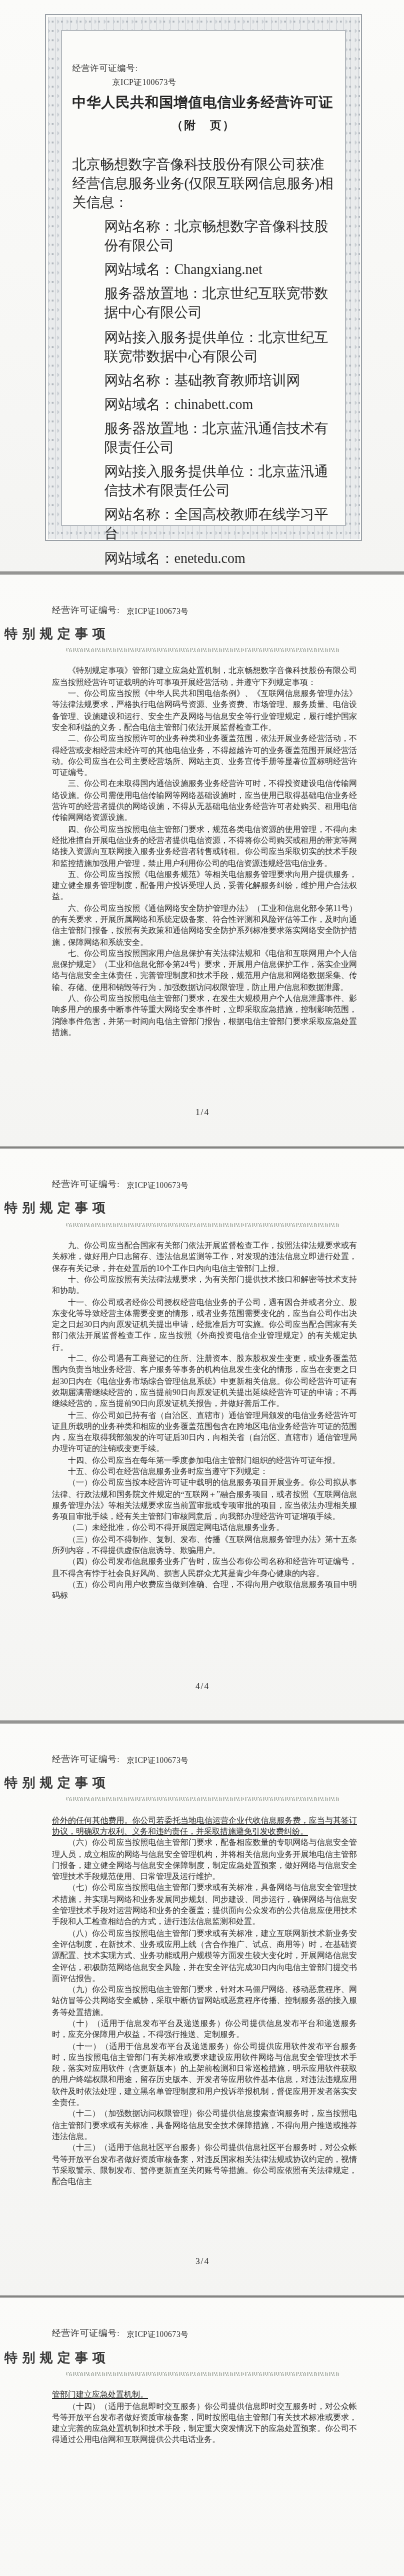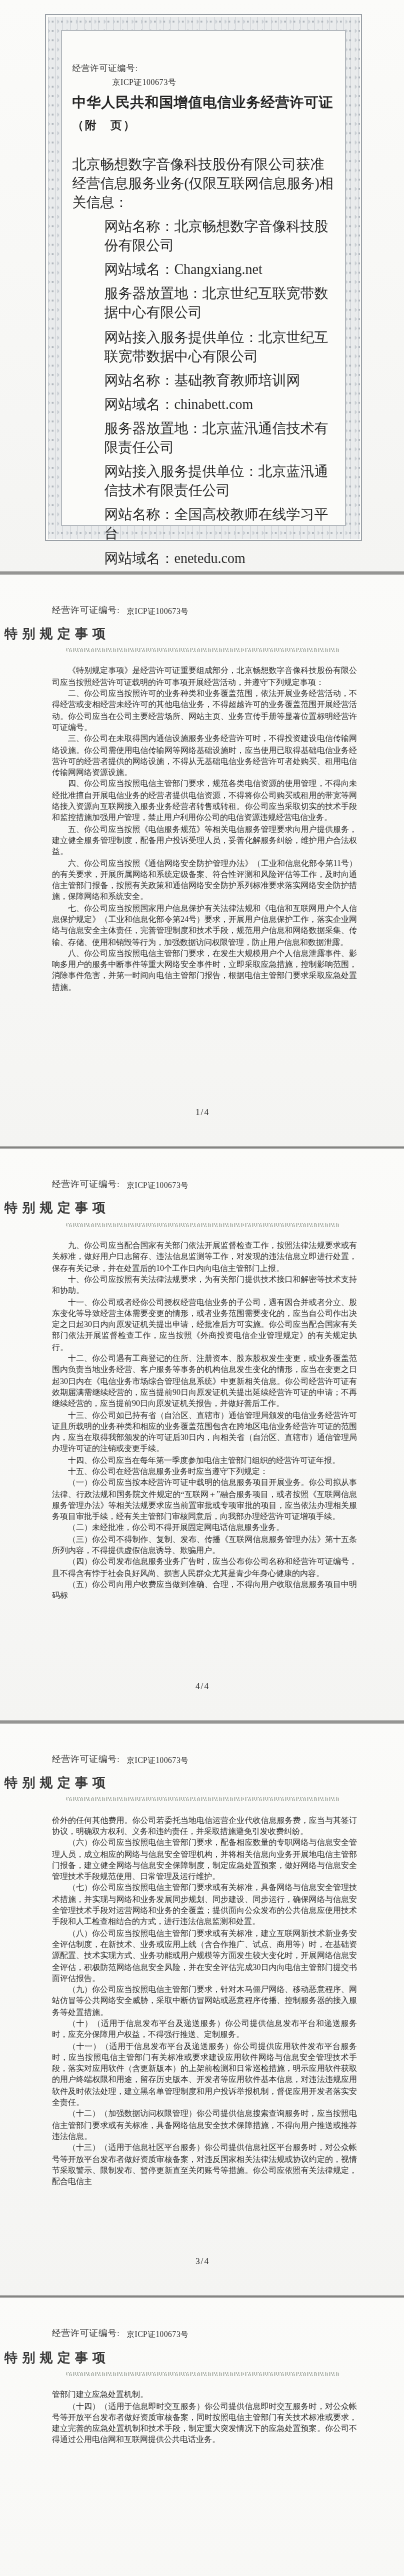--- a/index.html
+++ b/index.html
@@ -45,37 +45,37 @@
   .cert-inner{
     background:#fbfbf9;
     height:100%;
     box-sizing:border-box;
     border:0.5px solid #b3b8bd;
     padding:15.5px 10.3px 0 10.3px;
   }
   .lic-row{margin-top:16.5px;font-size:8.5px;letter-spacing:0.5px;}
   .lic-num{display:block;margin:1.5px 0 0 40px;font-size:8px;letter-spacing:0.3px;}
   .cert-title{margin:6.2px 0 0;font-size:14px;font-weight:700;letter-spacing:0.5px;}
-  .cert-sub{font-size:11.3px;margin-top:6.2px;font-weight:700;letter-spacing:1.5px;}
+  .cert-sub{text-align:center;font-size:11.3px;margin-top:6.2px;font-weight:700;letter-spacing:1.5px;}
   .cert-body{margin-top:21.6px;font-size:14px;line-height:19px;}
   .cert-intro{margin:0 0 5.2px 0;}
   .cert-item{margin-bottom:5.2px;margin-left:32px;}
 
   
   .pt-header{padding:30px 48px 0 52px;font-size:8.8px;letter-spacing:0.5px;}
   .pt-header .num{font-size:7.7px;margin-left:4.1px;position:relative;top:1px;letter-spacing:0.3px;}
   .sp-title{margin:8.2px 0 0;font-size:13px;font-weight:700;letter-spacing:4.6px;text-indent:4.6px;color:#3a3a3a;}
   .zigzag{
     width:274px;height:4.1px;margin:5.2px auto 0;
     background:repeating-linear-gradient(100deg,#a3a9a1 0 1px,#e2e4e0 1px 2.1px,#a3a9a1 2.1px 2.6px,rgba(0,0,0,0) 2.6px 3.6px);
     opacity:.75;border-radius:1px;
   }
   .pt-body{margin:13.4px 48px 0 52px;font-size:8px;line-height:11.3px;text-align:justify;}
   .pt-body p{margin:0;text-indent:2em;}
-  .pt-body p.cont{text-indent:0;}
+  .pt-body p.cont{text-indent:0;text-decoration:underline;}
   .page-no{position:absolute;bottom:29px;left:0;width:100%;text-align:center;font-size:8.8px;letter-spacing:1px;}
 </style>
 </head>
 <body>
 
 <div class="scan">
 
   <section class="page">
     <div class="cert-frame">
       <div class="cert-band">
@@ -109,21 +109,22 @@
   <div class="sep"></div>
 
   <section class="page">
     <div class="pt-header">
       <span>经营许可证编号:</span>
       <span class="num">京ICP证100673号</span>
     </div>
     <h2 class="sp-title">特别规定事项</h2>
     <div class="zigzag"></div>
     <div class="pt-body">
-      <p>《特别规定事项》是经营许可证重要组成部分，北京畅想数字音像科技股份有限公司应当按照经营许可证载明的许可事项开展经营活动，并遵守下列规定事项：</p>
+      <p>《特别规定事项》管部门建立应急处置机制，北京畅想数字音像科技股份有限公司应当按照经营许可证载明的许可事项开展经营活动，并遵守下列规定事项：</p>
+      <p>一、你公司应当按照《中华人民共和国电信条例》、《互联网信息服务管理办法》等法律法规要求，严格执行电信网码号资源、业务资费、市场管理、服务质量、电信设备管理、设施建设和运行、安全生产及网络与信息安全等行业管理规定，履行维护国家安全和利益的义务，配合电信主管部门依法开展监督检查工作。</p>
       <p>二、你公司应当按照许可的业务种类和业务覆盖范围，依法开展业务经营活动，不得经营或变相经营未经许可的其他电信业务，不得超越许可的业务覆盖范围开展经营活动。你公司应当在公司主要经营场所、网站主页、业务宣传手册等显著位置标明经营许可证编号。</p>
       <p>三、你公司在未取得国内通信设施服务业务经营许可时，不得投资建设电信传输网络设施。你公司需使用电信传输网等网络基础设施时，应当使用已取得基础电信业务经营许可的经营者提供的网络设施，不得从无基础电信业务经营许可者处购买、租用电信传输网网络资源设施。</p>
       <p>四、你公司应当按照电信主管部门要求，规范各类电信资源的使用管理，不得向未经批准擅自开展电信业务的经营者提供电信资源，不得将你公司购买或租用的带宽等网络接入资源向互联网接入服务业务经营者转售或转租。你公司应当采取切实的技术手段和监控措施加强用户管理，禁止用户利用你公司的电信资源违规经营电信业务。</p>
       <p>五、你公司应当按照《电信服务规范》等相关电信服务管理要求向用户提供服务，建立健全服务管理制度，配备用户投诉受理人员，妥善化解服务纠纷，维护用户合法权益。</p>
       <p>六、你公司应当按照《通信网络安全防护管理办法》（工业和信息化部令第11号）的有关要求，开展所属网络和系统定级备案、符合性评测和风险评估等工作，及时向通信主管部门报备，按照有关政策和通信网络安全防护系列标准要求落实网络安全防护措施，保障网络和系统安全。</p>
       <p>七、你公司应当按照国家用户信息保护有关法律法规和《电信和互联网用户个人信息保护规定》（工业和信息化部令第24号）要求，开展用户信息保护工作，落实企业网络与信息安全主体责任，完善管理制度和技术手段，规范用户信息和网络数据采集、传输、存储、使用和销毁等行为，加强数据访问权限管理，防止用户信息和数据泄露。</p>
       <p>八、你公司应当按照电信主管部门要求，在发生大规模用户个人信息泄露事件、影响多用户的服务中断事件等重大网络安全事件时，立即采取应急措施，控制影响范围，消除事件危害，并第一时间向电信主管部门报告，根据电信主管部门要求采取应急处置措施。</p>
     </div>
     <div class="page-no">1/4</div>
   </section>

